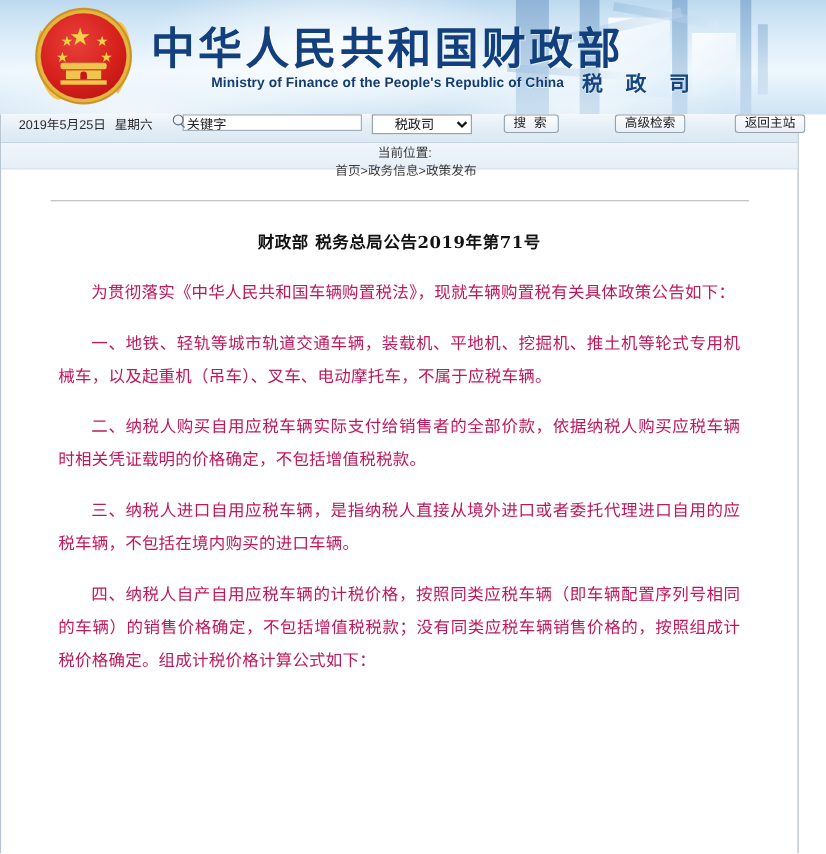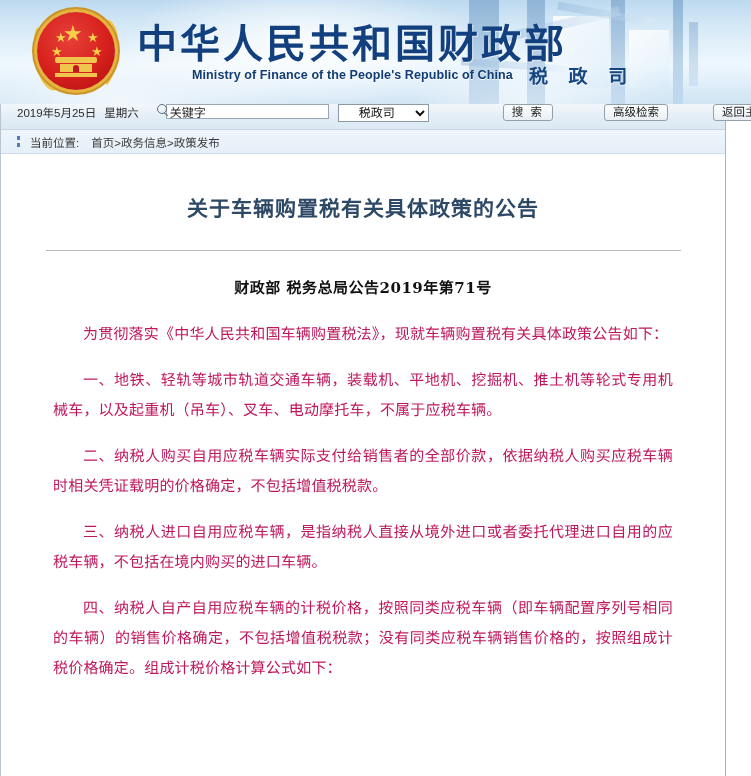--- a/index.html
+++ b/index.html
@@ -266,33 +266,34 @@
     color: #1a1a1a;
     border: 1px solid #93a1ad;
     border-radius: 3px;
     background: linear-gradient(to bottom, #fdfefe, #e8eff5);
     padding: 0 8px;
     box-sizing: border-box;
     white-space: nowrap;
     cursor: pointer;
     font-family: "Liberation Sans", sans-serif;
   }
-  .btn-search   { margin-left: 74px; letter-spacing: 2px; }
+  .btn-search   { margin-left: 29px; letter-spacing: 2px; }
   .btn-advanced { margin-left: 51px; }
   .btn-home     { margin-left: 45px; }
 
   
   .crumbbar {
     position: relative;
     height: 24px;
     background: linear-gradient(to bottom, #eef5fb 0%, #e6eff8 100%);
     border-bottom: 1px solid #cfdce8;
     display: flex;
     align-items: center;
     box-sizing: border-box;
+    flex-direction: column;
   }
   .crumb-marker {
     margin-left: 16px;
     width: 3px; height: 11px;
     background: linear-gradient(to bottom, #4a7fbb 0%, #4a7fbb 40%, transparent 40%, transparent 60%, #4a7fbb 60%, #4a7fbb 100%);
   }
   .crumb-label {
     margin-left: 10px;
     font-size: 11.5px;
     color: #3a3a3a;
@@ -422,21 +423,20 @@
       <button class="tb-btn btn-home">返回主站</button>
     </div>
 
     <div class="crumbbar">
       <span class="crumb-marker"></span>
       <span class="crumb-label">当前位置:</span>
       <span class="crumb-path">首页&gt;政务信息&gt;政策发布</span>
     </div>
 
     <div class="article">
-      <h1 class="doc-title">关于车辆购置税有关具体政策的公告</h1>
       <div class="rule"></div>
       <h2 class="doc-subtitle">财政部 税务总局公告2019年第71号</h2>
 
       <div class="body-wrap">
         <p class="para">为贯彻落实《中华人民共和国车辆购置税法》，现就车辆购置税有关具体政策公告如下：</p>
         <p class="para">一、地铁、轻轨等城市轨道交通车辆，装载机、平地机、挖掘机、推土机等轮式专用机械车，以及起重机（吊车）、叉车、电动摩托车，不属于应税车辆。</p>
         <p class="para">二、纳税人购买自用应税车辆实际支付给销售者的全部价款，依据纳税人购买应税车辆时相关凭证载明的价格确定，不包括增值税税款。</p>
         <p class="para">三、纳税人进口自用应税车辆，是指纳税人直接从境外进口或者委托代理进口自用的应税车辆，不包括在境内购买的进口车辆。</p>
         <p class="para">四、纳税人自产自用应税车辆的计税价格，按照同类应税车辆（即车辆配置序列号相同的车辆）的销售价格确定，不包括增值税税款；没有同类应税车辆销售价格的，按照组成计税价格确定。组成计税价格计算公式如下：</p>
 

